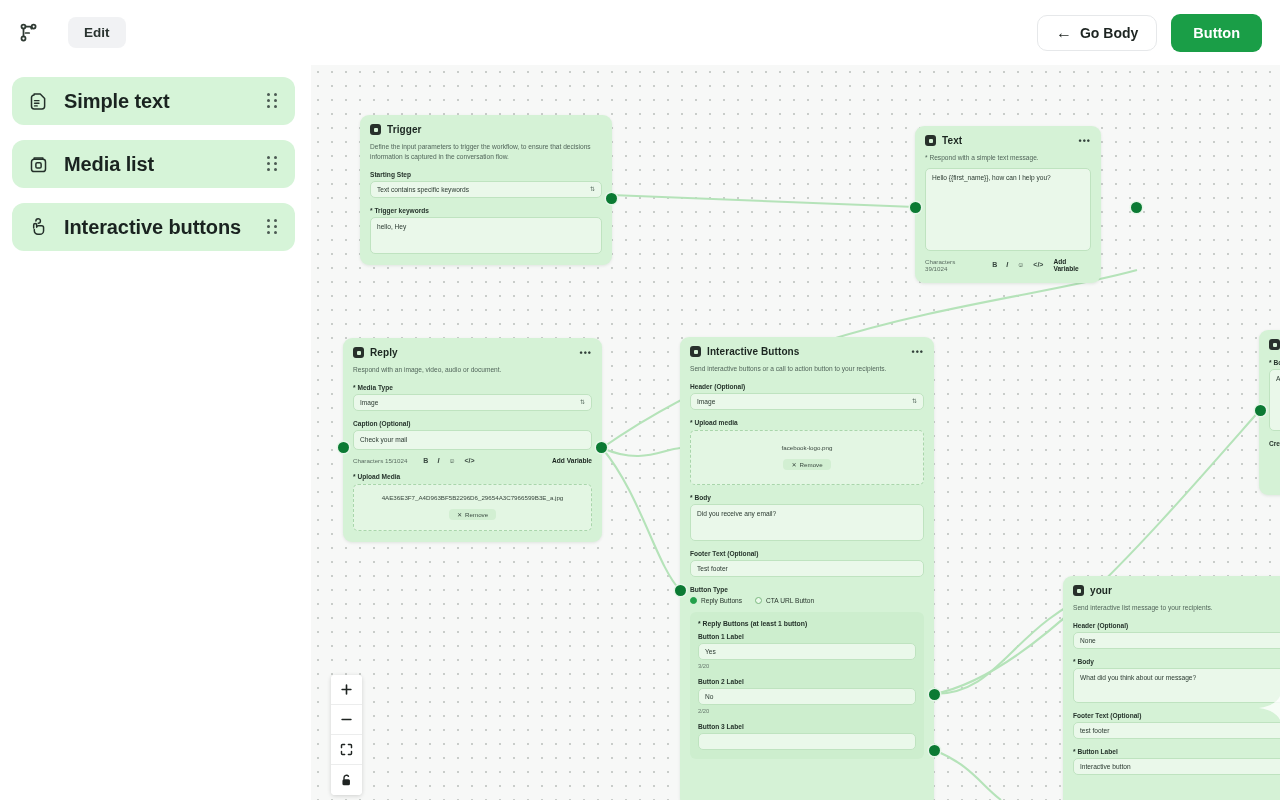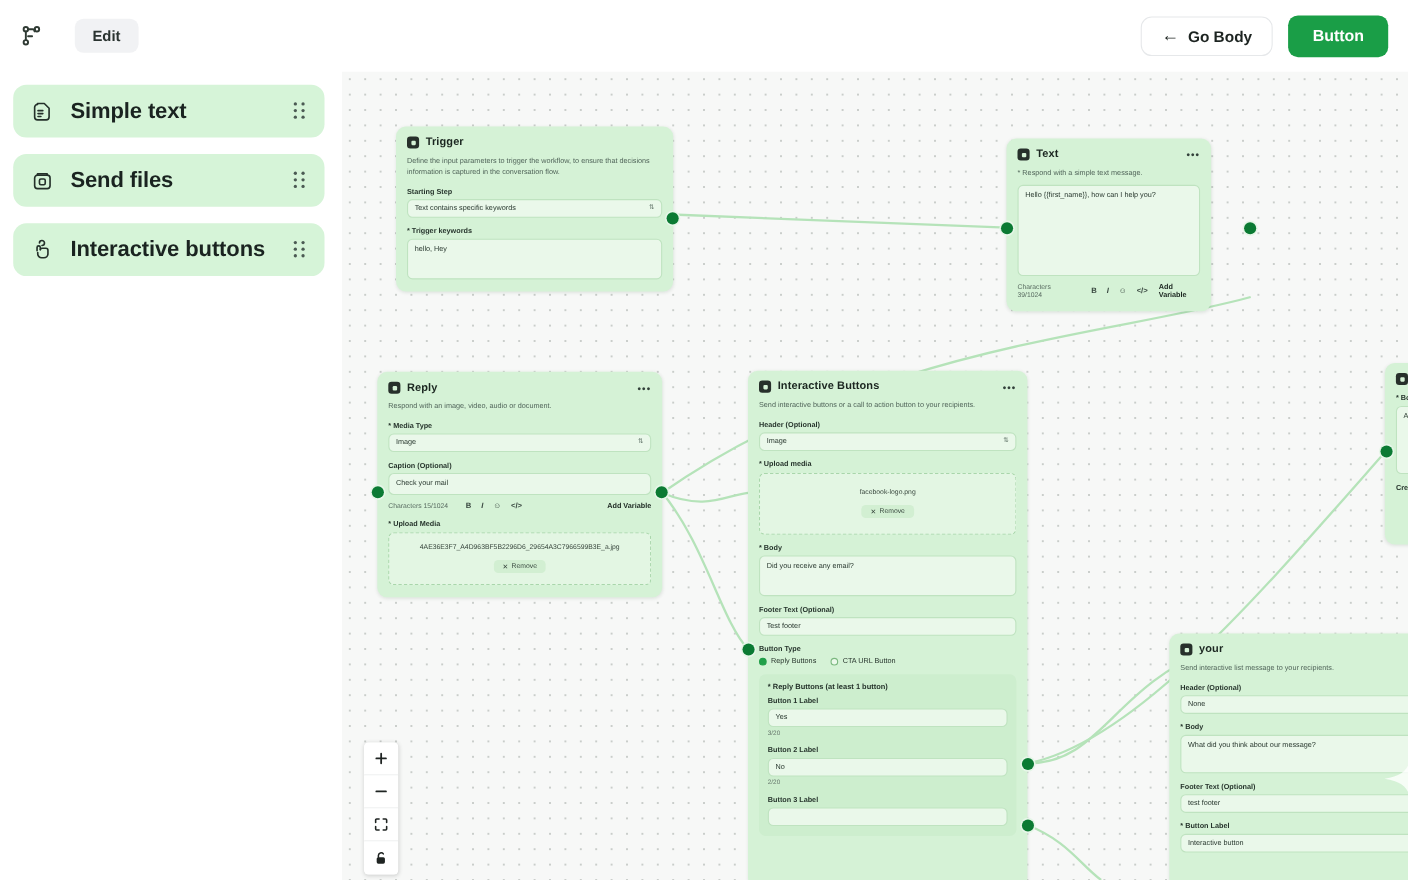--- a/index.html
+++ b/index.html
@@ -223,21 +223,21 @@
   </div>
 
   <div class="palette-item">
     <span class="pi-icon">
       <svg width="21" height="21" viewBox="0 0 24 24" fill="none" stroke="currentColor" stroke-width="1.7" stroke-linecap="round" stroke-linejoin="round">
         <rect x="4" y="6" width="16" height="14" rx="3"></rect>
         <path d="M7 6V4.5h10V6"></path>
         <rect x="9" y="10" width="6" height="6" rx="1.5"></rect>
       </svg>
     </span>
-    <span class="pi-label">Send files</span>
+    <span class="pi-label">Media list</span>
     <span class="drag-dots">
         <i></i>
         <i></i>
         <i></i>
         <i></i>
         <i></i>
         <i></i>
       </span>
   </div>
 

